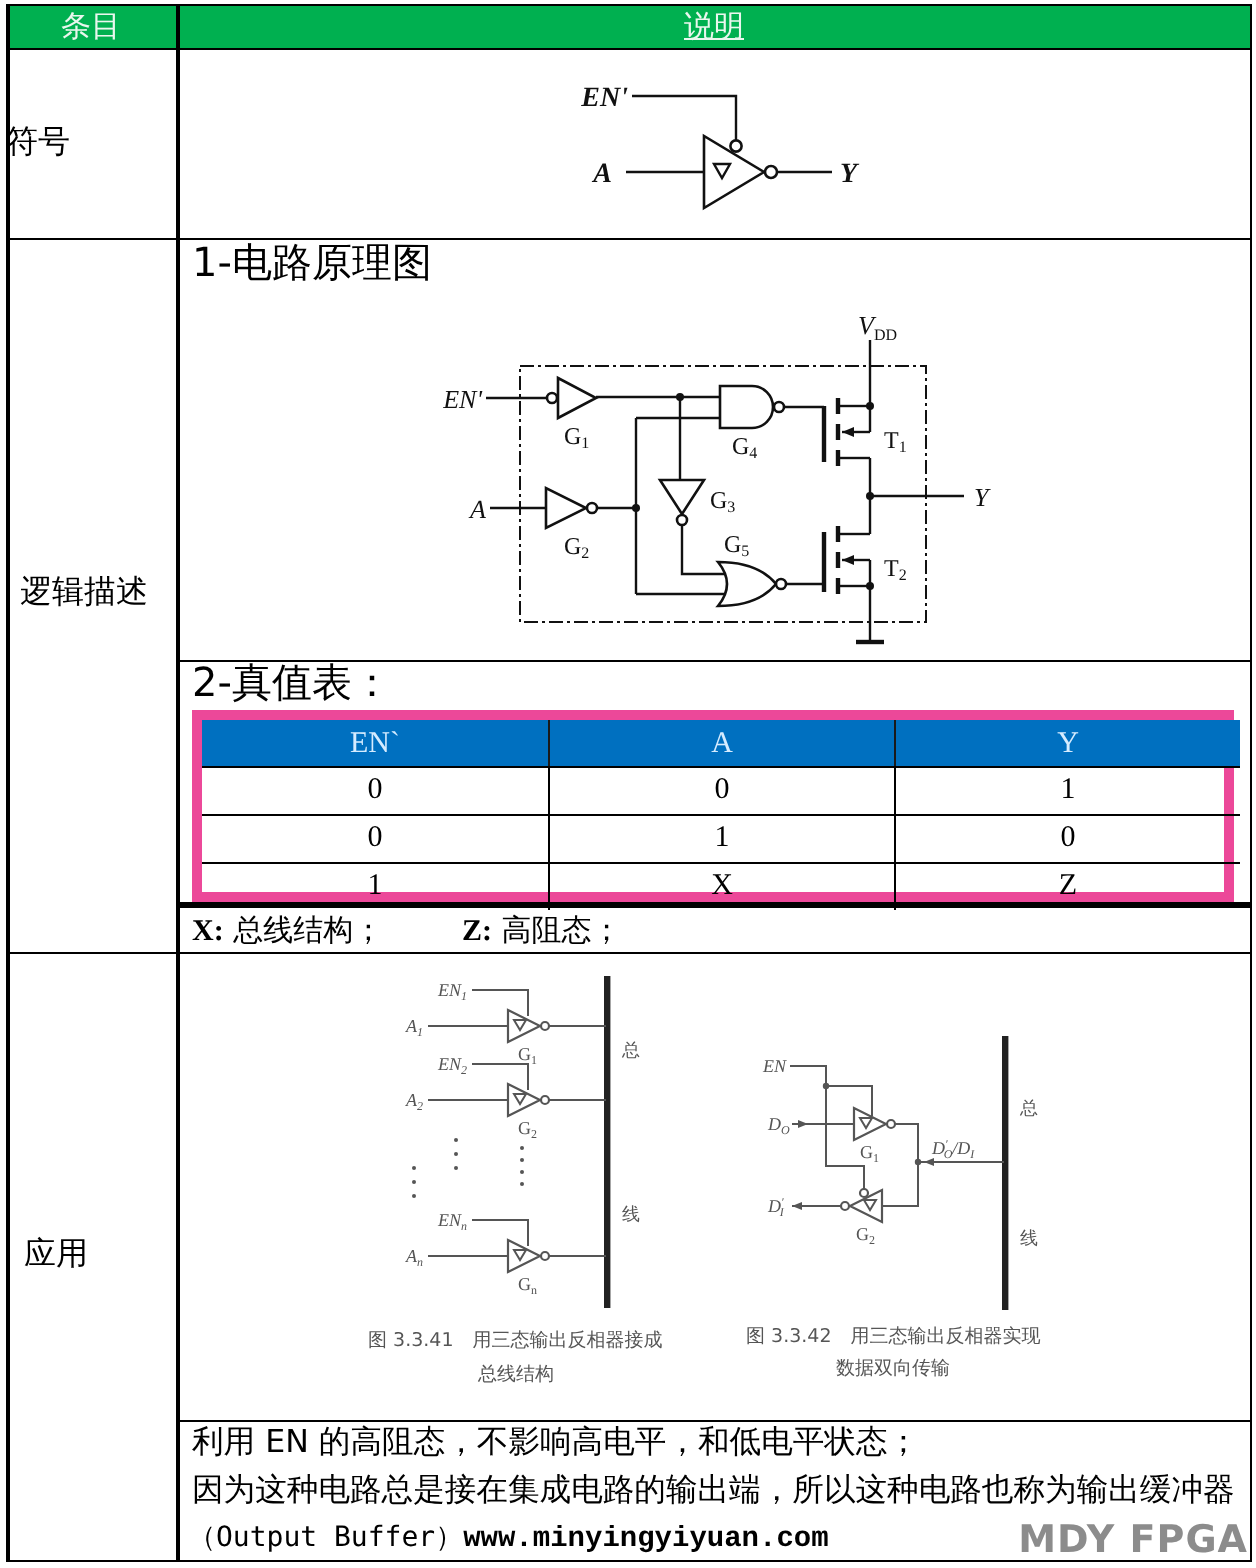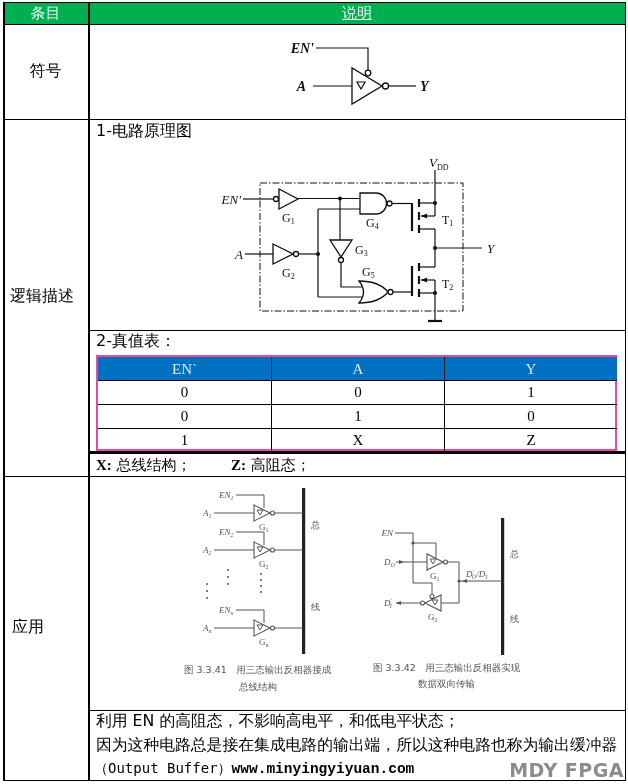--- a/index.html
+++ b/index.html
@@ -12,24 +12,24 @@
   .vline { position:absolute; width:1.5px; background:#000; }
   .hdr {
     position:absolute; left:3px; top:2px; width:623px; height:22px;
     background:var(--hdr-bg, #00B050);
   }
   .hdr-text {
     position:absolute; top:2px; height:22px; line-height:22px;
     color:#e9f7ee; font-size:15px; text-align:center;
   }
   .label { position:absolute; font-size:16px; line-height:20px; white-space:nowrap; }
-  .sub-title { position:absolute; left:96px; font-size:16px; line-height:20px; white-space:nowrap; }
+  .sub-title { position:absolute; left:96px; font-size:20px; line-height:20px; white-space:nowrap; }
 
   
-  .tt { position:absolute; left:96px; top:355px; width:521px; height:96px; border:2px solid #ec4899; box-sizing:border-box; }
+  .tt { position:absolute; left:96px; top:355px; width:521px; height:96px; border:5px solid #ec4899; box-sizing:border-box; }
   .tt-row { position:absolute; left:0; width:519px; display:flex; box-sizing:border-box; }
   .tt-head { top:0; height:24px; background:var(--tt-bg, #0070C0); }
   .tt-cell {
     flex:0 0 auto; height:100%; box-sizing:border-box; text-align:center;
     font-family:"Liberation Serif", serif; font-size:15px;
   }
   .tt-cell.c0 { width:173px; }
   .tt-cell.c1 { width:173px; border-left:1px solid #000; }
   .tt-cell.c2 { width:173px; border-left:1px solid #000; }
   .tt-head .tt-cell { color:#d6ecff; line-height:24px; border-color:#1a1a1a; }
@@ -74,21 +74,21 @@
 <div class="hline" style="left:3px;top:118.5px;width:623px;"></div>
 <div class="hline" style="left:3px;top:475.5px;width:623px;"></div>
 <div class="hline" style="left:3px;top:779.5px;width:623px;"></div>
 <div class="hline" style="left:88px;top:329.5px;width:538px;"></div>
 <div class="hline" style="left:88px;top:451px;width:538px;height:2.5px;"></div>
 <div class="hline" style="left:88px;top:709.5px;width:538px;"></div>
 <div class="vline" style="left:3px;top:1.5px;height:779px;"></div>
 <div class="vline" style="left:88px;top:1.5px;height:779px;"></div>
 <div class="vline" style="left:624.5px;top:1.5px;height:779px;"></div>
 
-<div class="label" style="left:3px;width:85px;top:61px;text-align:center;">符号</div>
+<div class="label" style="left:3px;width:85px;top:61px;">符号</div>
 
 <svg style="left:88px;top:25px;" width="536" height="93" viewBox="88 25 536 93">
   <text class="it" x="314" y="53" font-size="14" font-weight="bold" text-anchor="end">EN'</text>
   <polyline class="w" points="316,48 368,48 368,70"></polyline>
   <circle class="g" cx="368" cy="73" r="2.8"></circle>
   <text class="it" x="306" y="91" font-size="14" font-weight="bold" text-anchor="end">A</text>
   <line class="w" x1="313" y1="86" x2="352" y2="86"></line>
   <polygon class="g" points="352,68 352,104 382,86"></polygon>
   <polygon class="w" points="357,82 365,82 361,89"></polygon>
   <circle class="g" cx="385.5" cy="86" r="3"></circle>

